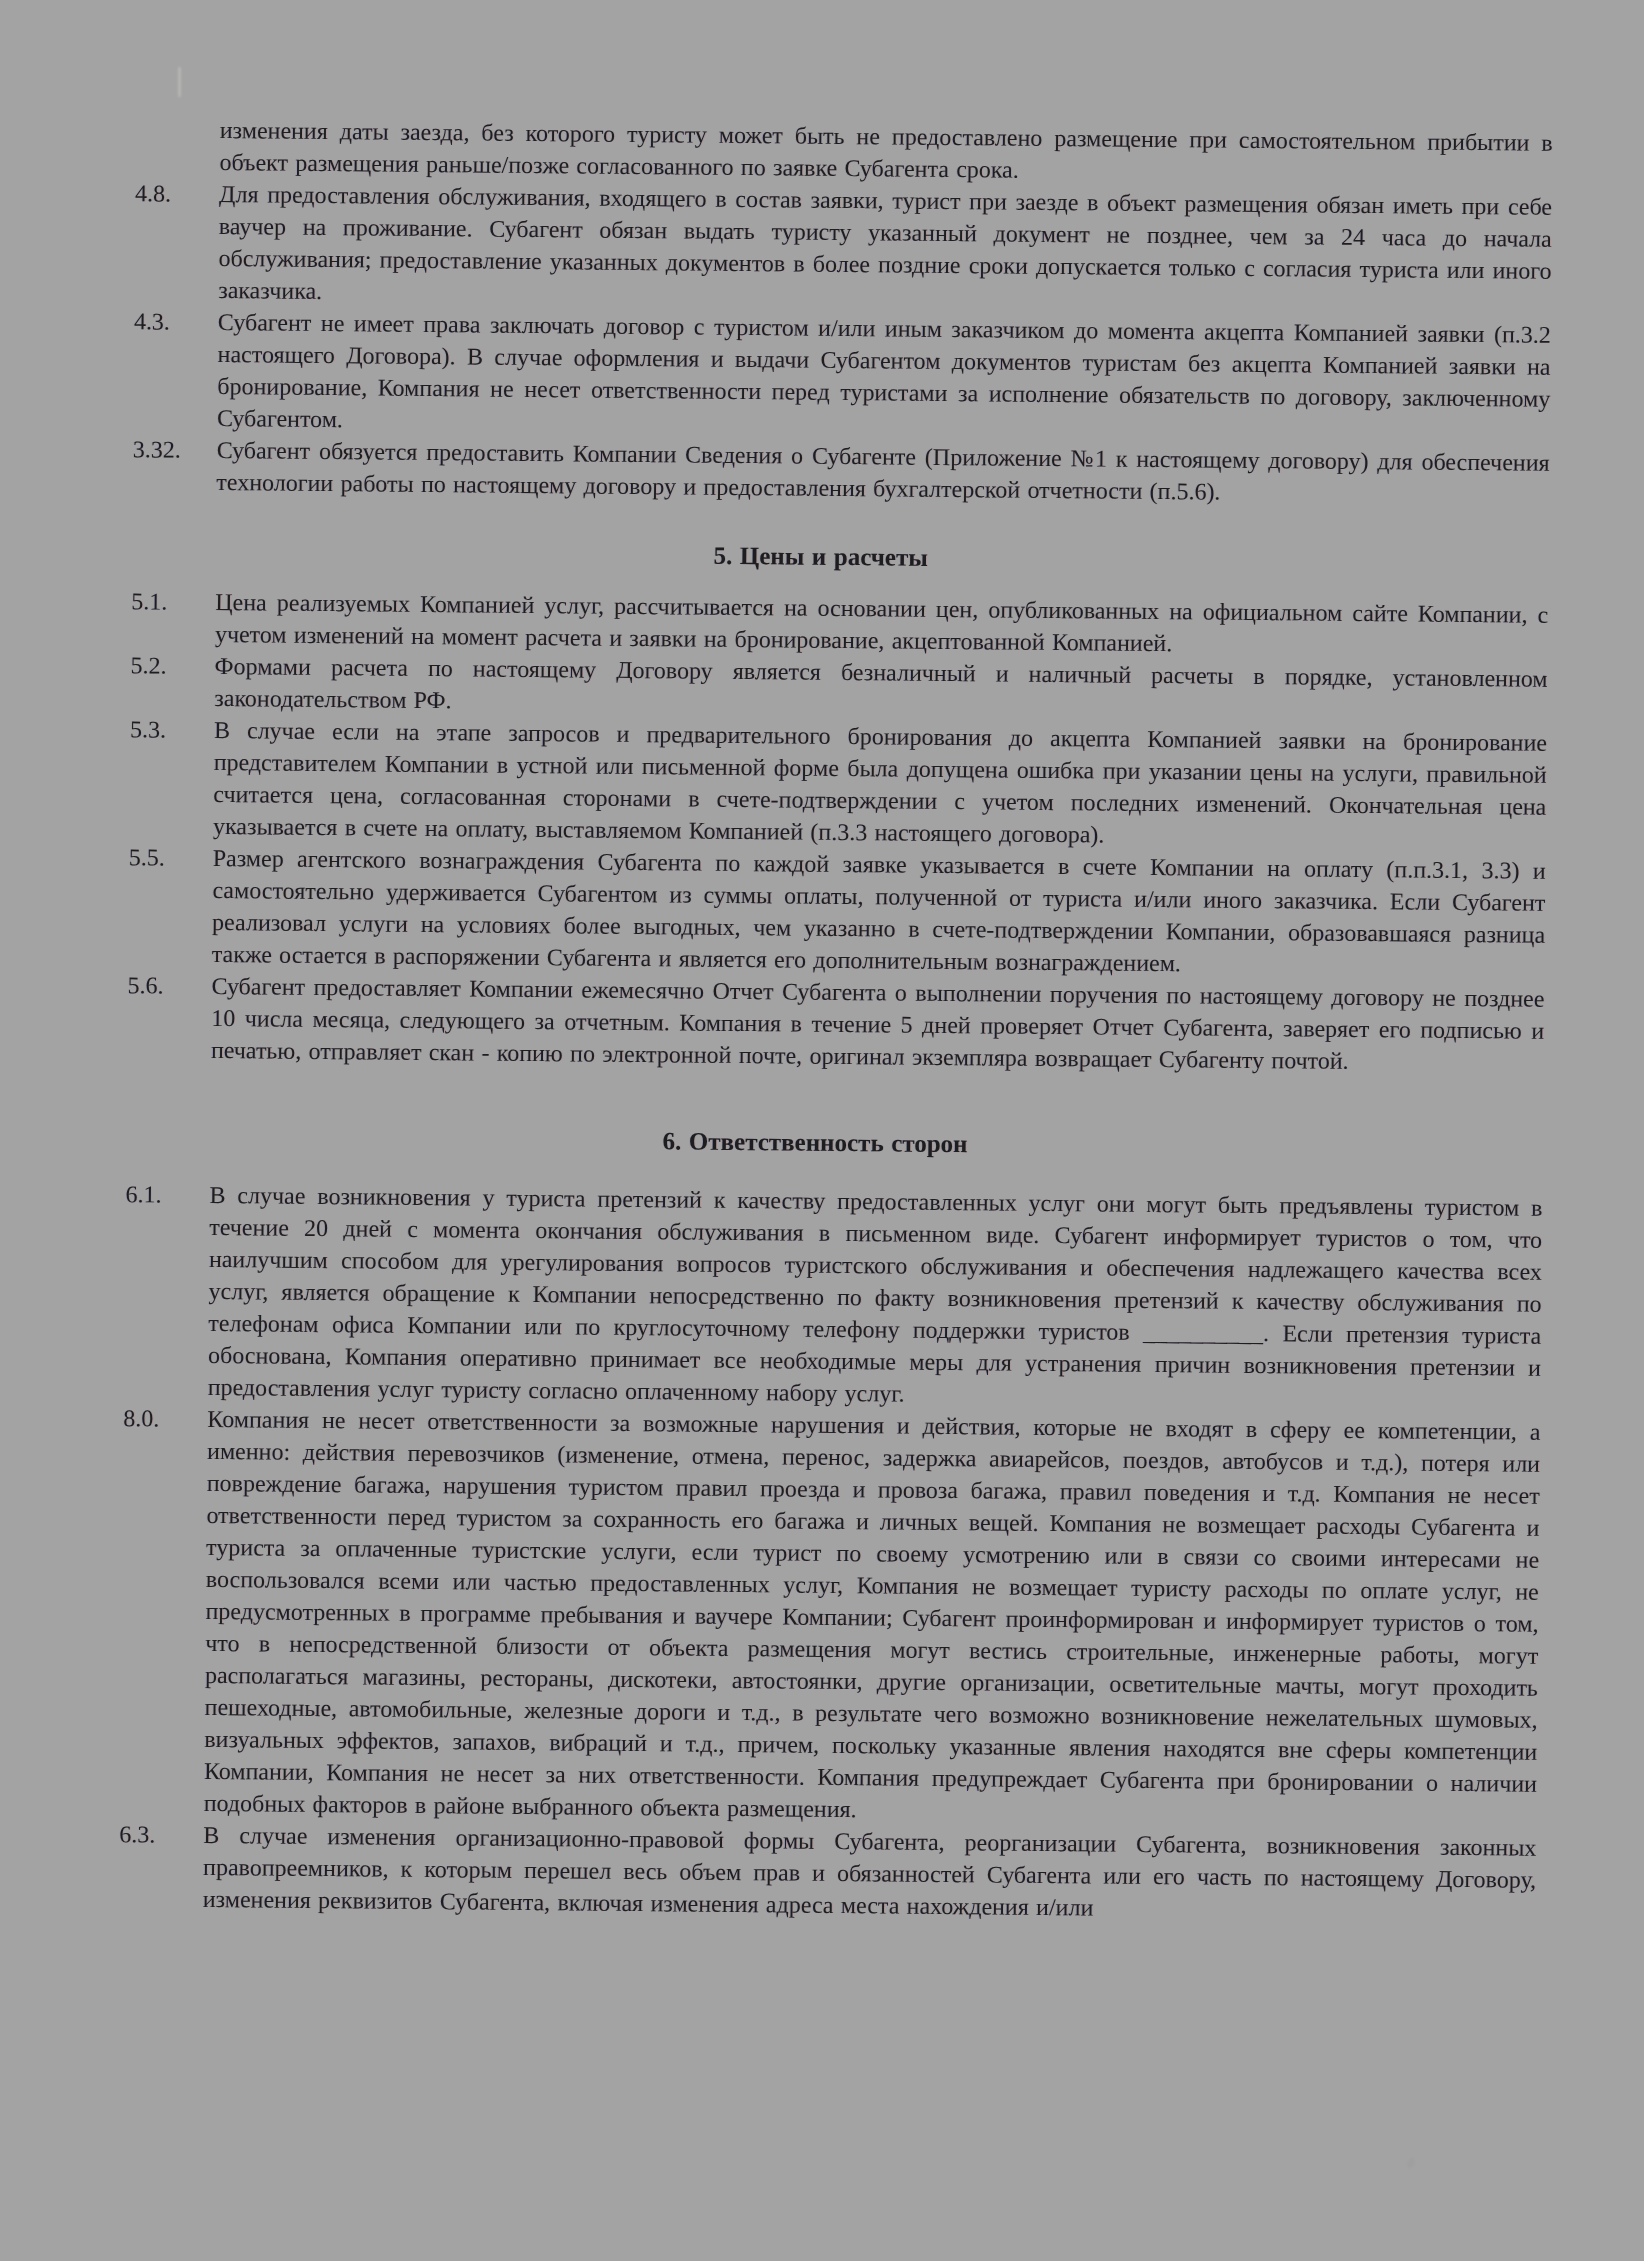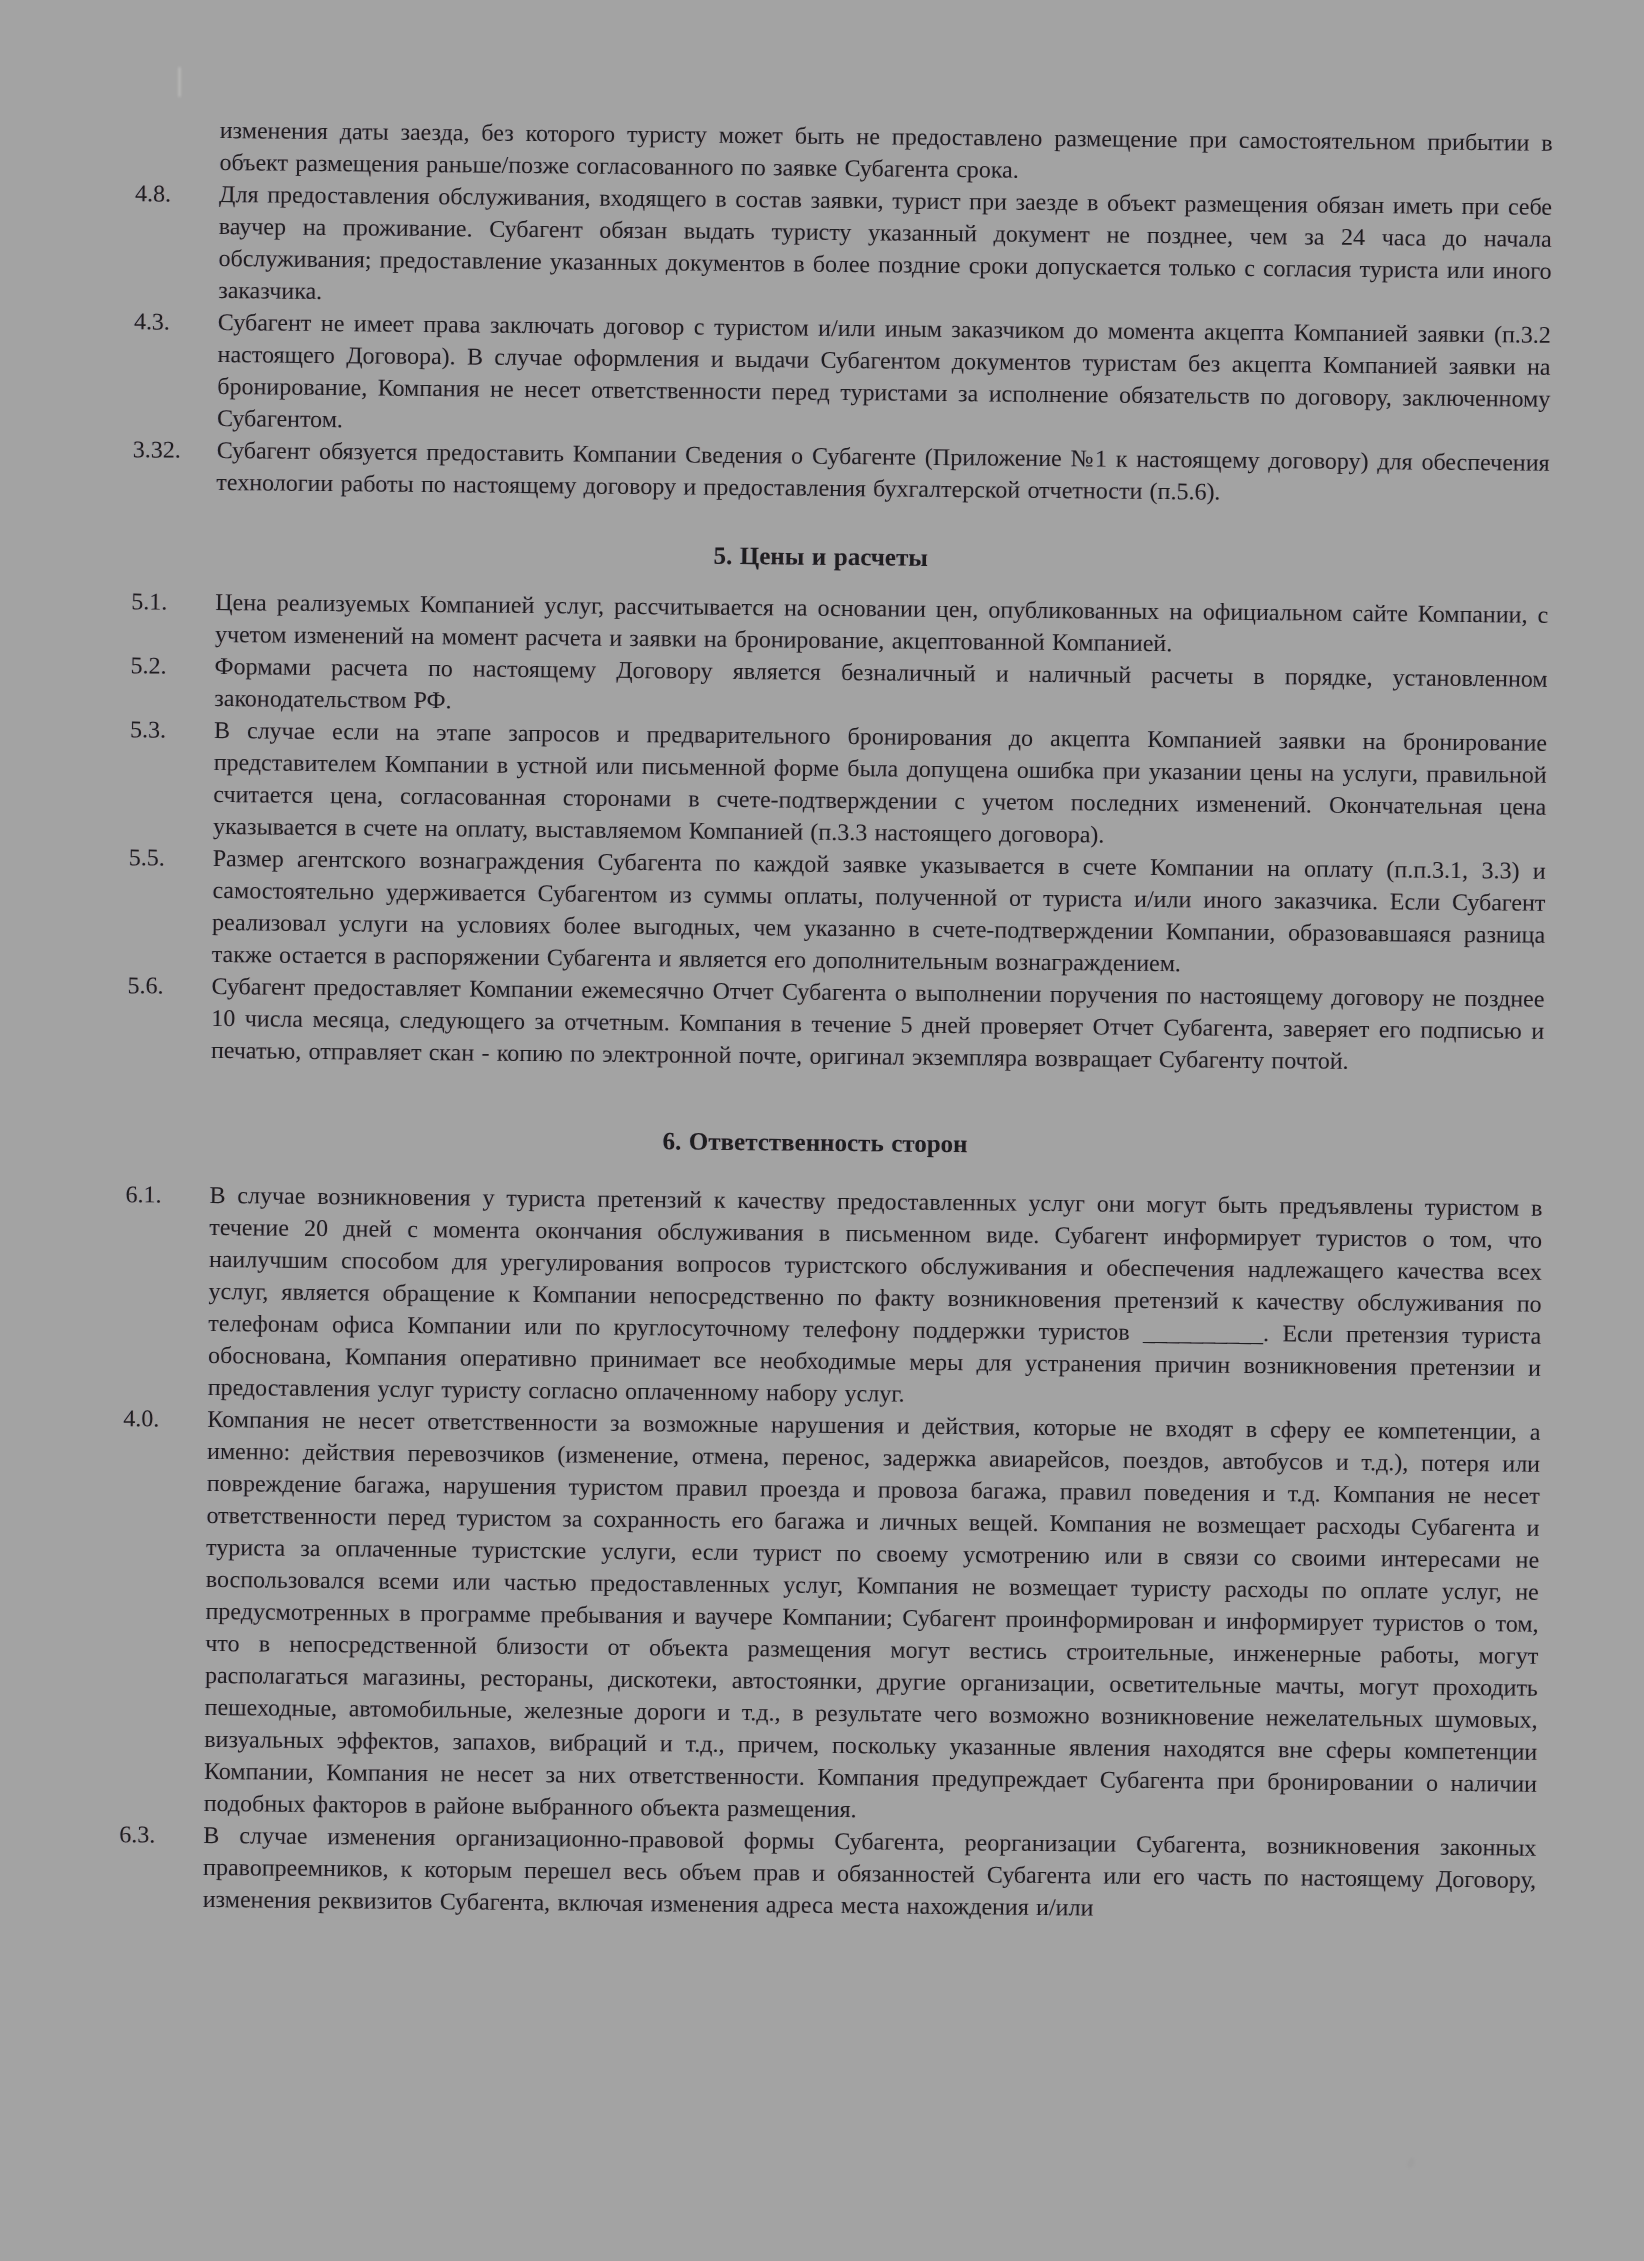--- a/index.html
+++ b/index.html
@@ -148,21 +148,21 @@
     </div>
 
     <div class="section-heading heading-6">6. Ответственность сторон</div>
 
     <div class="clause">
       <span class="clause-num">6.1.</span>
       <p class="clause-text">В случае возникновения у туриста претензий к качеству предоставленных услуг они могут быть предъявлены туристом в течение 20 дней с момента окончания обслуживания в письменном виде. Субагент информирует туристов о том, что наилучшим способом для урегулирования вопросов туристского обслуживания и обеспечения надлежащего качества всех услуг, является обращение к Компании непосредственно по факту возникновения претензий к качеству обслуживания по телефонам офиса Компании или по круглосуточному телефону поддержки туристов __________. Если претензия туриста обоснована, Компания оперативно принимает все необходимые меры для устранения причин возникновения претензии и предоставления услуг туристу согласно оплаченному набору услуг.</p>
     </div>
 
     <div class="clause">
-      <span class="clause-num">4.0.</span>
+      <span class="clause-num">8.0.</span>
       <p class="clause-text">Компания не несет ответственности за возможные нарушения и действия, которые не входят в сферу ее компетенции, а именно: действия перевозчиков (изменение, отмена, перенос, задержка авиарейсов, поездов, автобусов и т.д.),  потеря или повреждение багажа, нарушения туристом правил проезда и провоза багажа, правил поведения и т.д. Компания не несет ответственности перед туристом за сохранность его багажа и личных вещей. Компания не возмещает расходы Субагента и туриста за оплаченные туристские услуги, если турист по своему усмотрению или в связи со своими интересами не воспользовался всеми или частью предоставленных услуг, Компания не возмещает туристу расходы по оплате услуг, не предусмотренных в программе пребывания и ваучере Компании; Субагент  проинформирован и информирует туристов о том, что в непосредственной близости от объекта размещения могут вестись строительные, инженерные работы, могут располагаться магазины, рестораны, дискотеки, автостоянки, другие организации, осветительные мачты, могут проходить пешеходные, автомобильные, железные дороги и т.д., в результате чего возможно возникновение нежелательных шумовых, визуальных эффектов, запахов, вибраций и т.д., причем, поскольку указанные явления находятся вне сферы компетенции Компании, Компания не несет за них ответственности. Компания предупреждает Субагента при бронировании о наличии подобных факторов в районе выбранного объекта размещения.</p>
     </div>
 
     <div class="clause">
       <span class="clause-num">6.3.</span>
       <p class="clause-text">В случае изменения организационно-правовой формы Субагента, реорганизации Субагента, возникновения законных правопреемников, к которым перешел весь объем прав и обязанностей Субагента или его часть по настоящему Договору, изменения реквизитов Субагента, включая изменения адреса места нахождения и/или</p>
     </div>
 
   </div>
 

